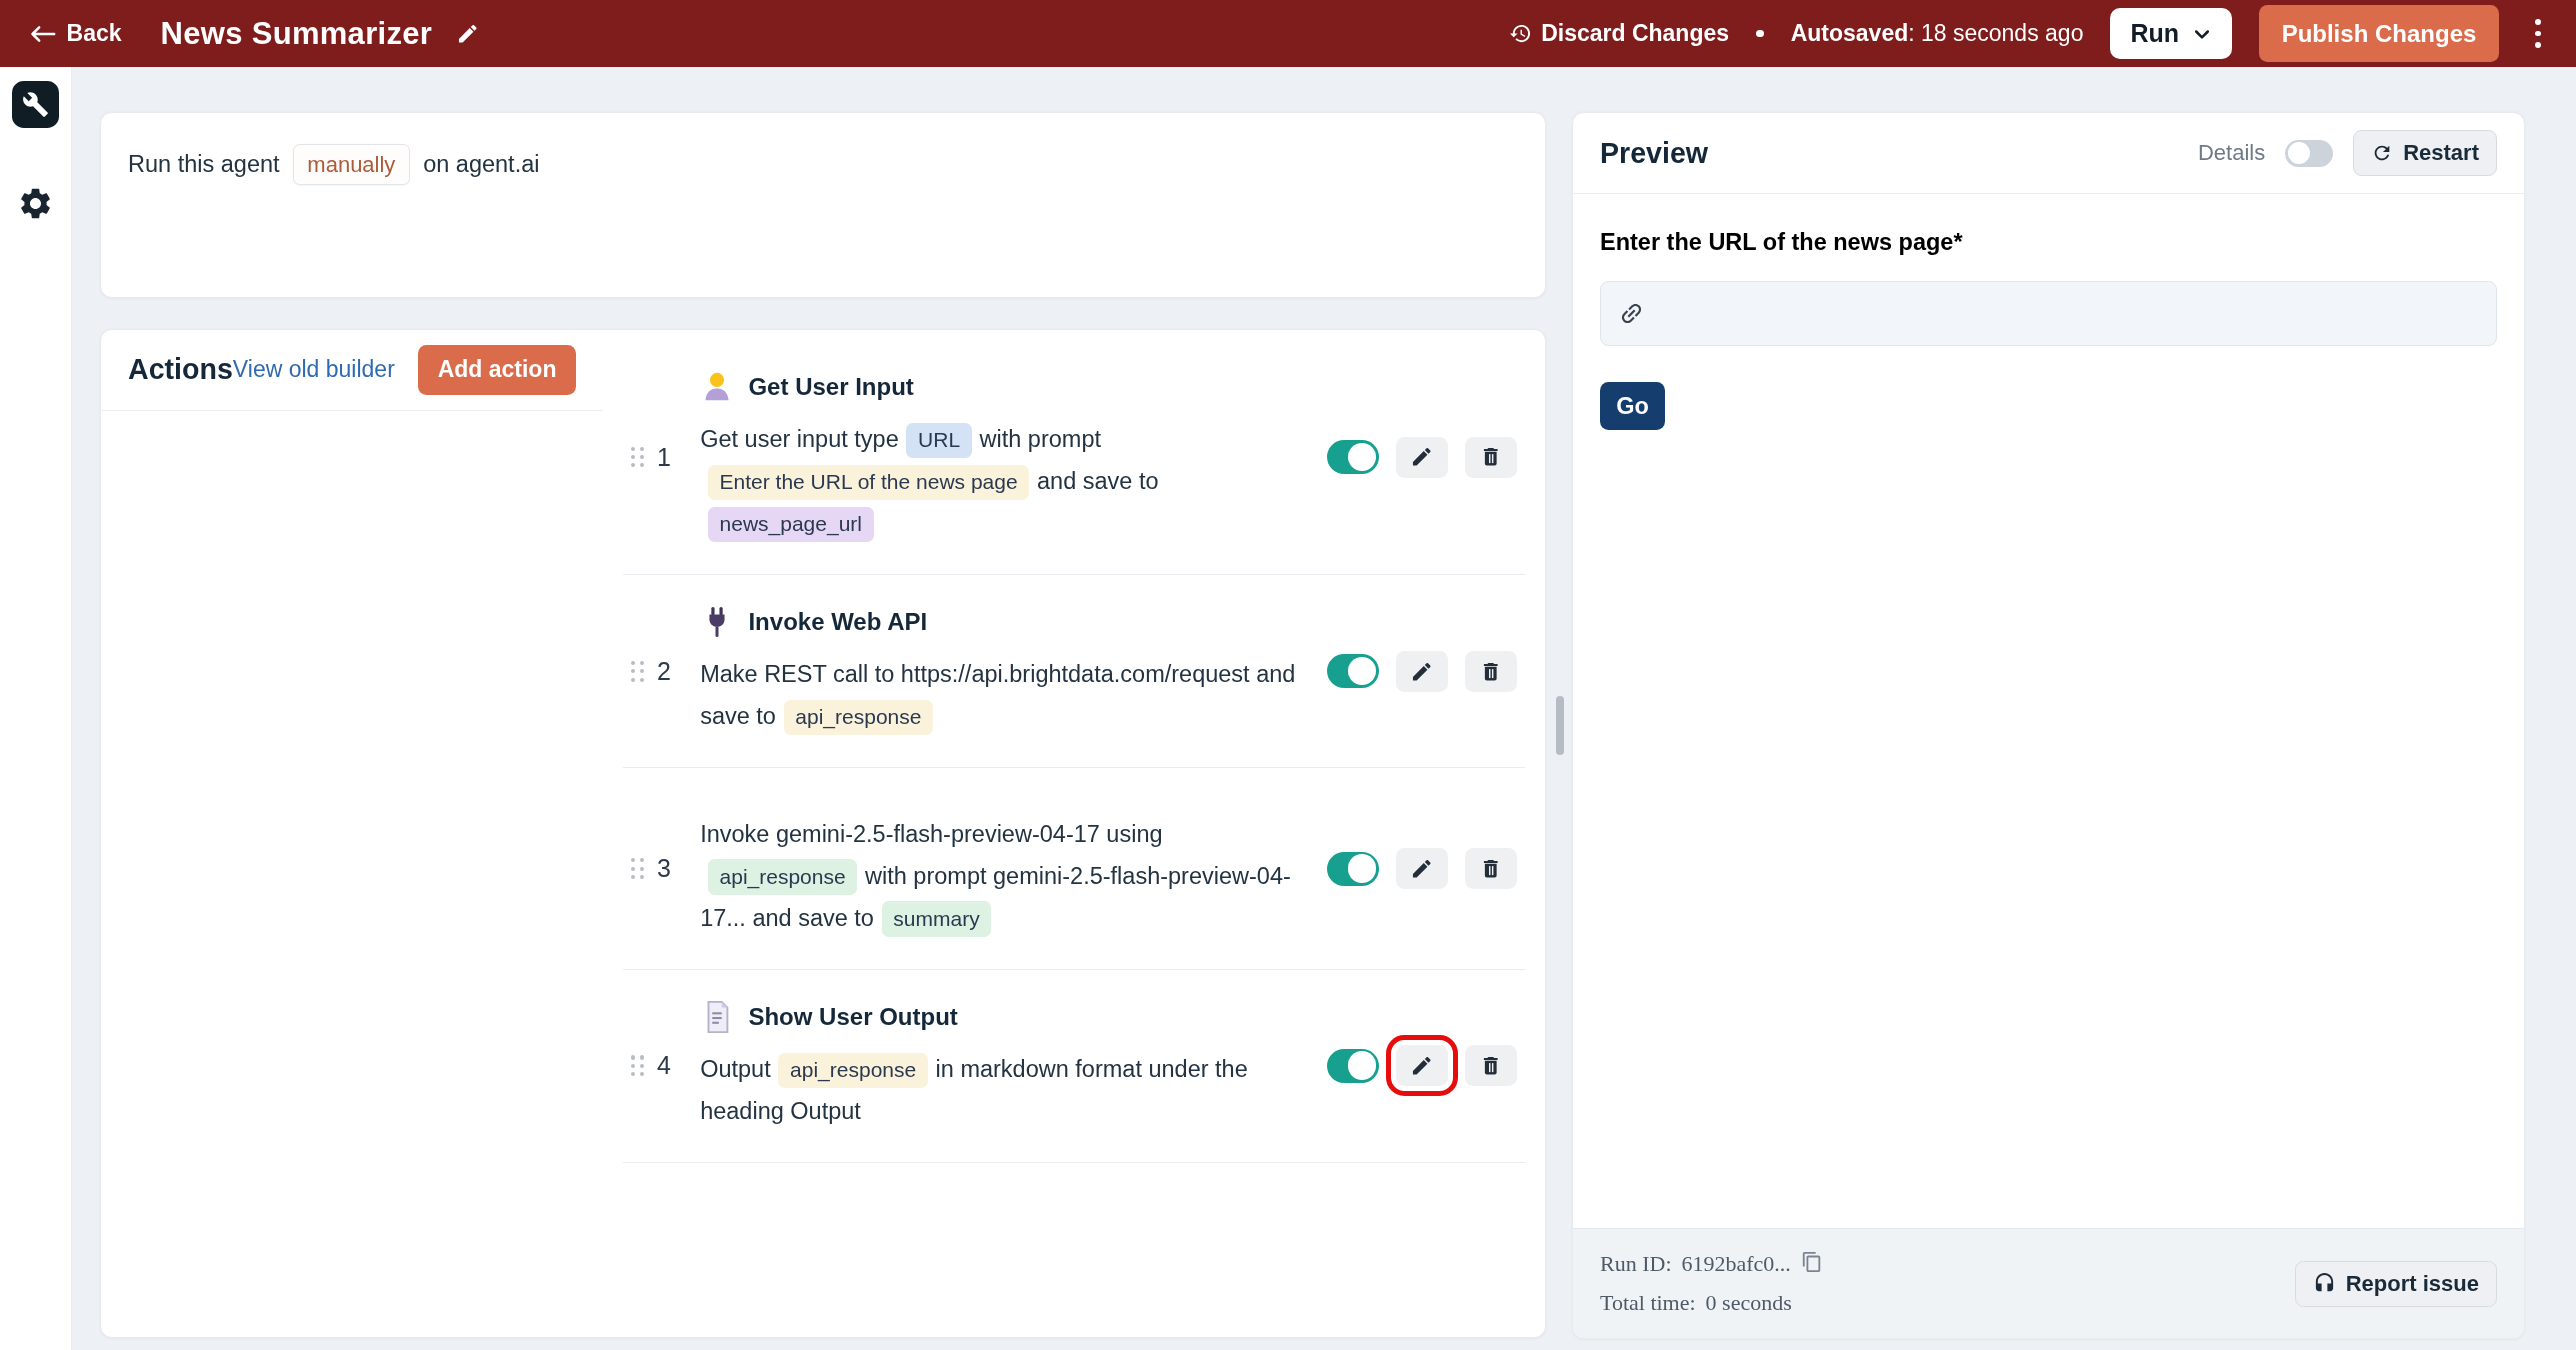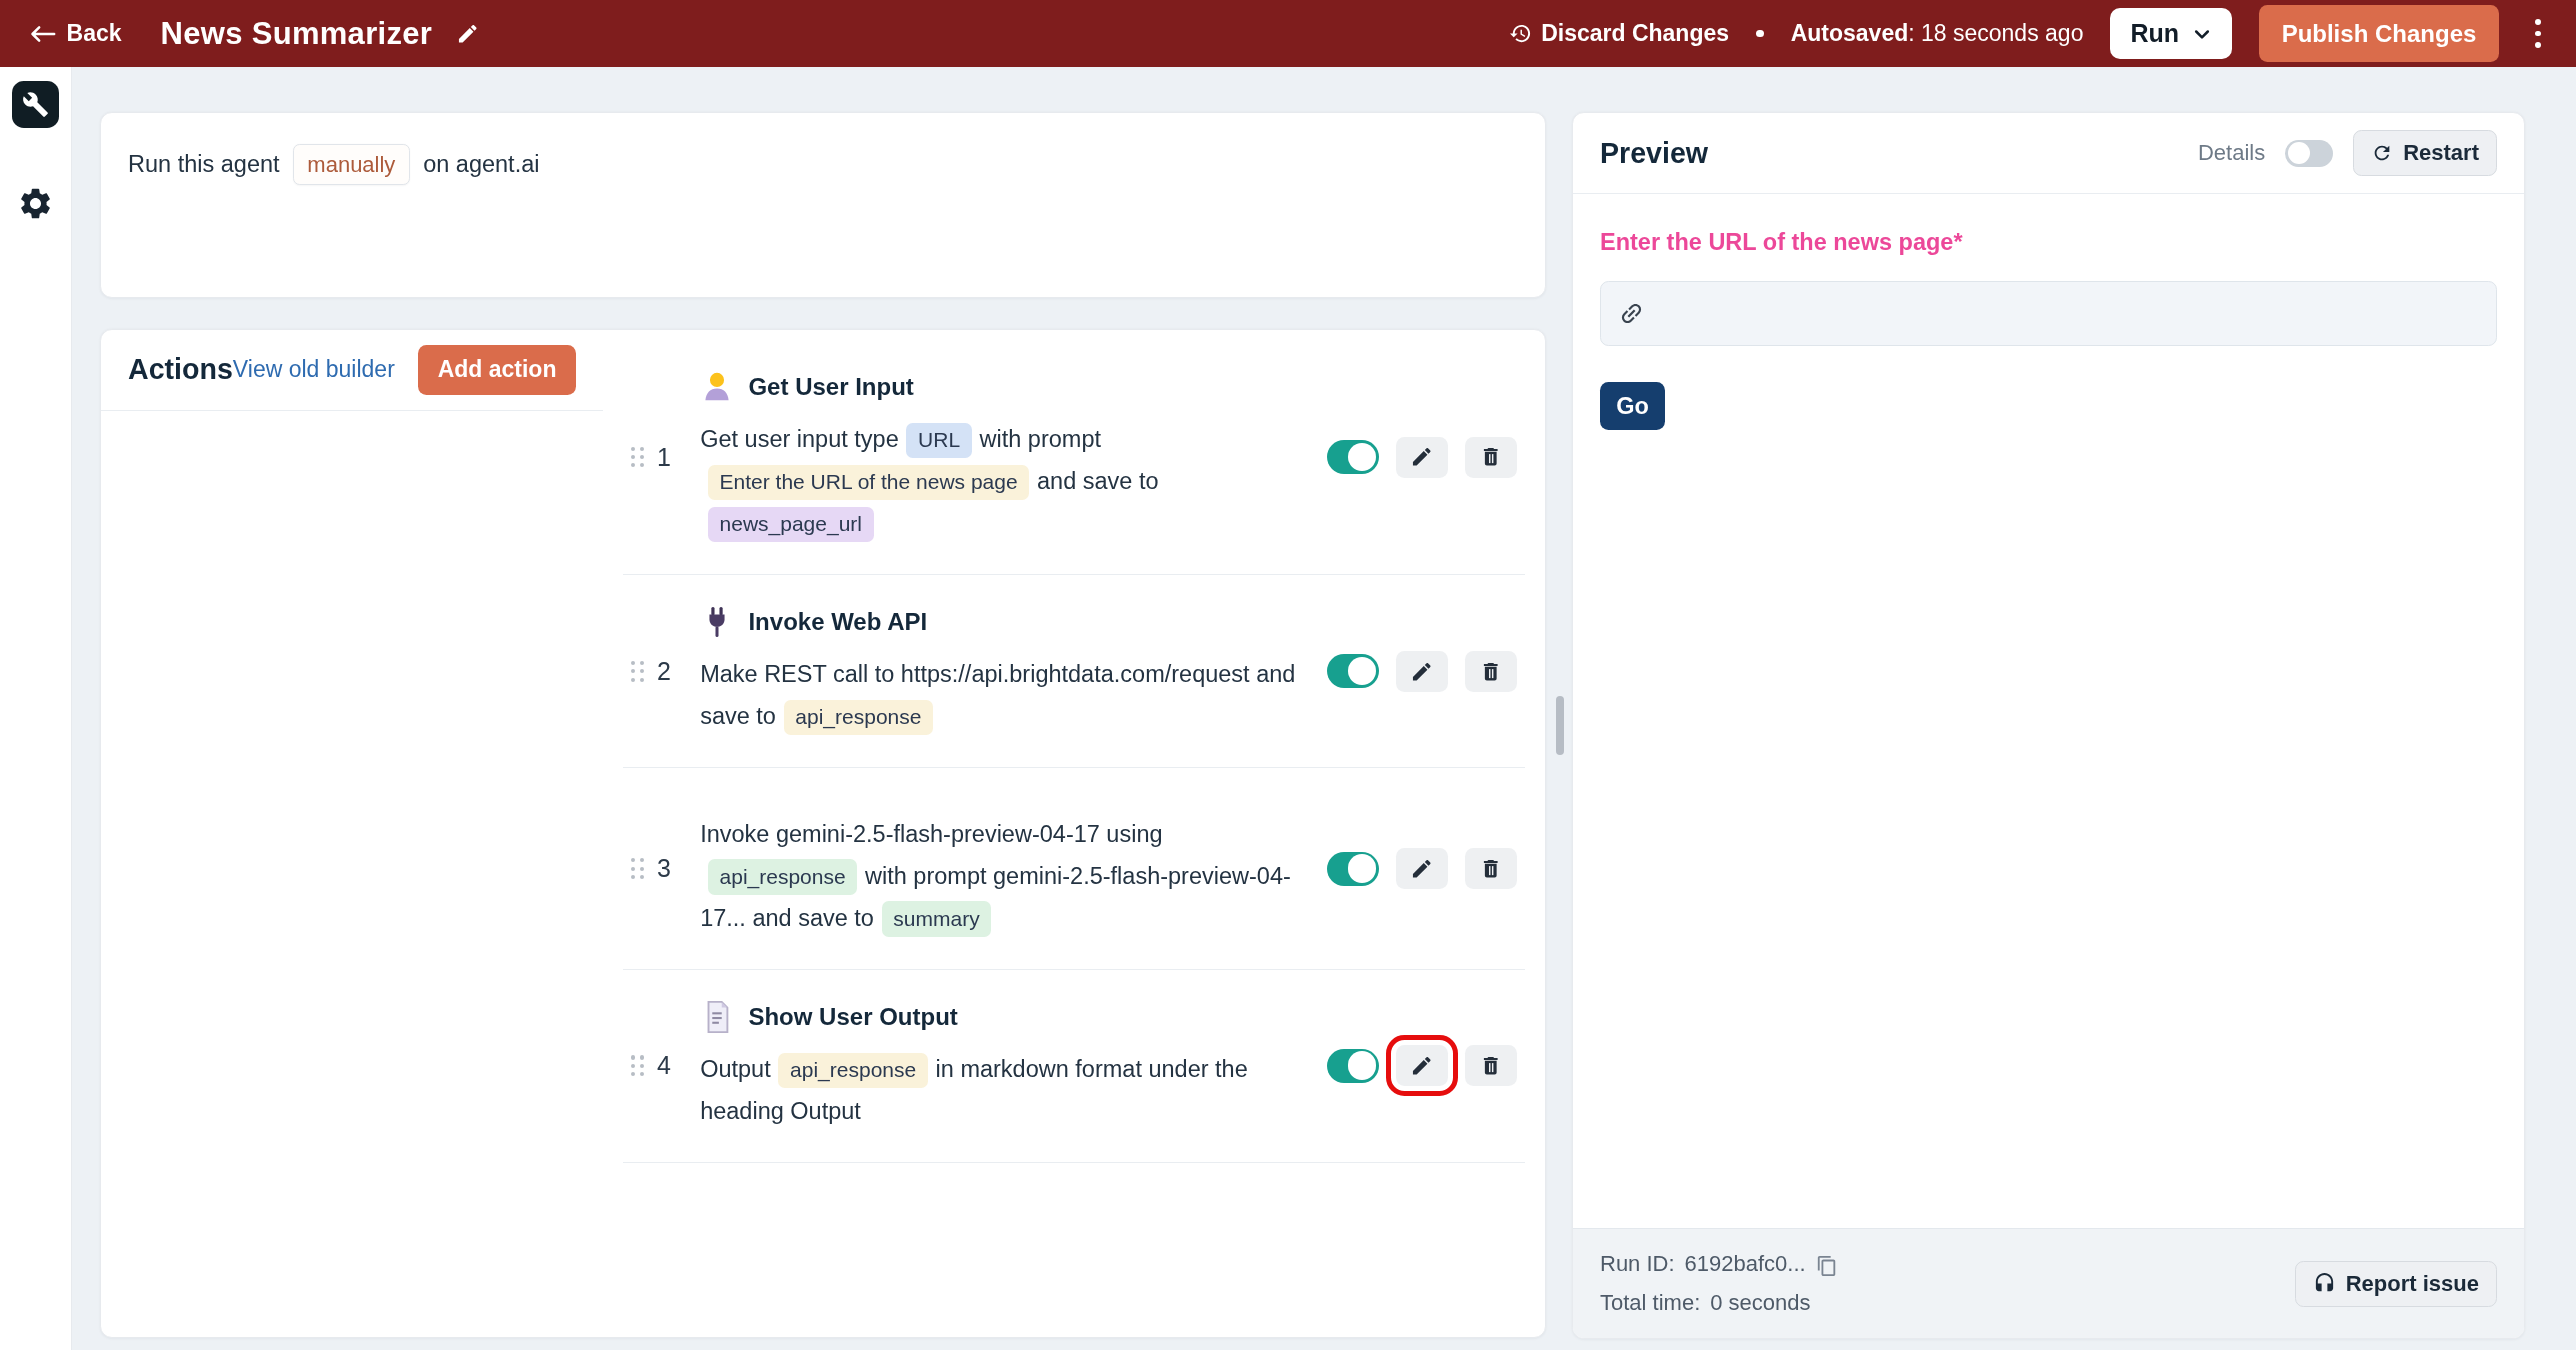--- a/index.html
+++ b/index.html
@@ -85,27 +85,27 @@
   .icon-btn { width: 52px; height: 41px; border-radius: 8.4px; background: #eef0f2; border: none; display: flex; align-items: center; justify-content: center; }
   .icon-btn.highlighted { outline: 5px solid #e60d0d; outline-offset: 5.9px; }
 
   
   .preview-card { height: 1227px; display: flex; flex-direction: column; overflow: hidden; }
   .ph-right { display: flex; align-items: center; gap: 20px; }
   .details-label { font-size: 22px; color: #6e7a87; }
   .details-toggle { width: 48px; height: 27px; border-radius: 13.4px; background: #ccd3da; border: none; position: relative; }
   .details-toggle .knob { position: absolute; top: 2.5px; left: 2.5px; width: 22px; height: 22px; border-radius: 50%; background: #fff; }
   .preview-body { flex: 1; padding: 35px 27px; }
-  .input-label { font-size: 23.5px; font-weight: 600; color: #ec4899; }
+  .input-label { font-size: 23.5px; font-weight: 600; color: #000000; }
   .url-input-wrap { margin-top: 25px; height: 65px; background: #f2f5f9; border: 0.8px solid #dfe5eb; border-radius: 8.4px; display: flex; align-items: center; padding: 0 17px; gap: 11.8px; }
   .url-input { flex: 1; background: transparent; border: none; outline: none; font-size: 23.5px; color: #243342; }
   .go-btn { margin-top: 36px; width: 65px; height: 48px; background: #153e6e; color: #fff; font-size: 23.5px; font-weight: 700; border: none; border-radius: 8.4px; }
   .preview-footer { background: #f0f3f6; border-top: 0.8px solid #e3e8ed; padding: 22px 27px; display: flex; align-items: center; justify-content: space-between; }
   .meta-lines { display: flex; flex-direction: column; gap: 12.6px; }
-  .meta-line { display: flex; align-items: flex-end; gap: 10px; font-size: 22px; color: #4e5a68; }
+  .meta-line { display: flex; align-items: flex-start; gap: 10px; font-size: 22px; color: #4e5a68; font-family: Liberation Serif, serif; }
   .copy-btn { background: none; border: none; display: flex; }
 
   
   .scroll-thumb { position: absolute; left: 1556px; top: 696px; width: 7.6px; height: 59px; border-radius: 4.2px; background: #b6bcc4; }
 </style>
 </head>
 <body>
 
 <header class="topbar">
   <div class="tb-left">

